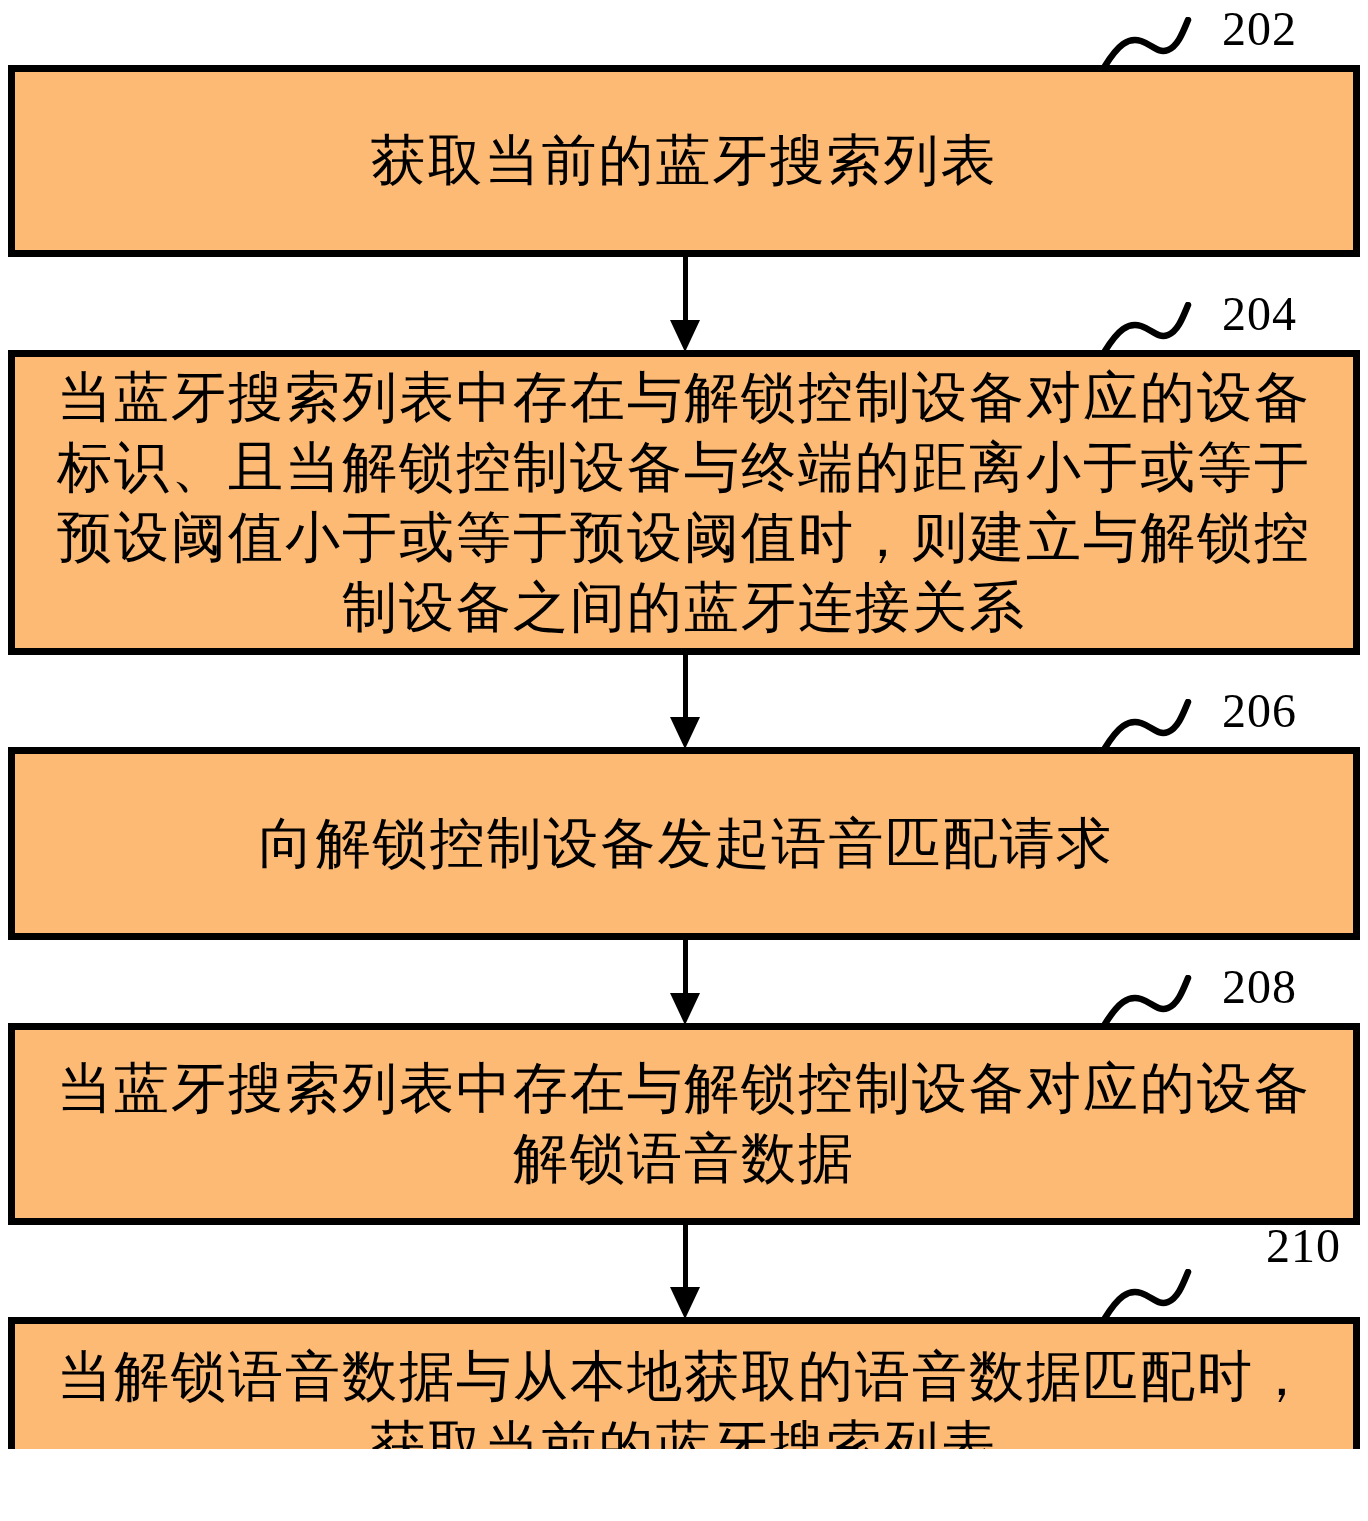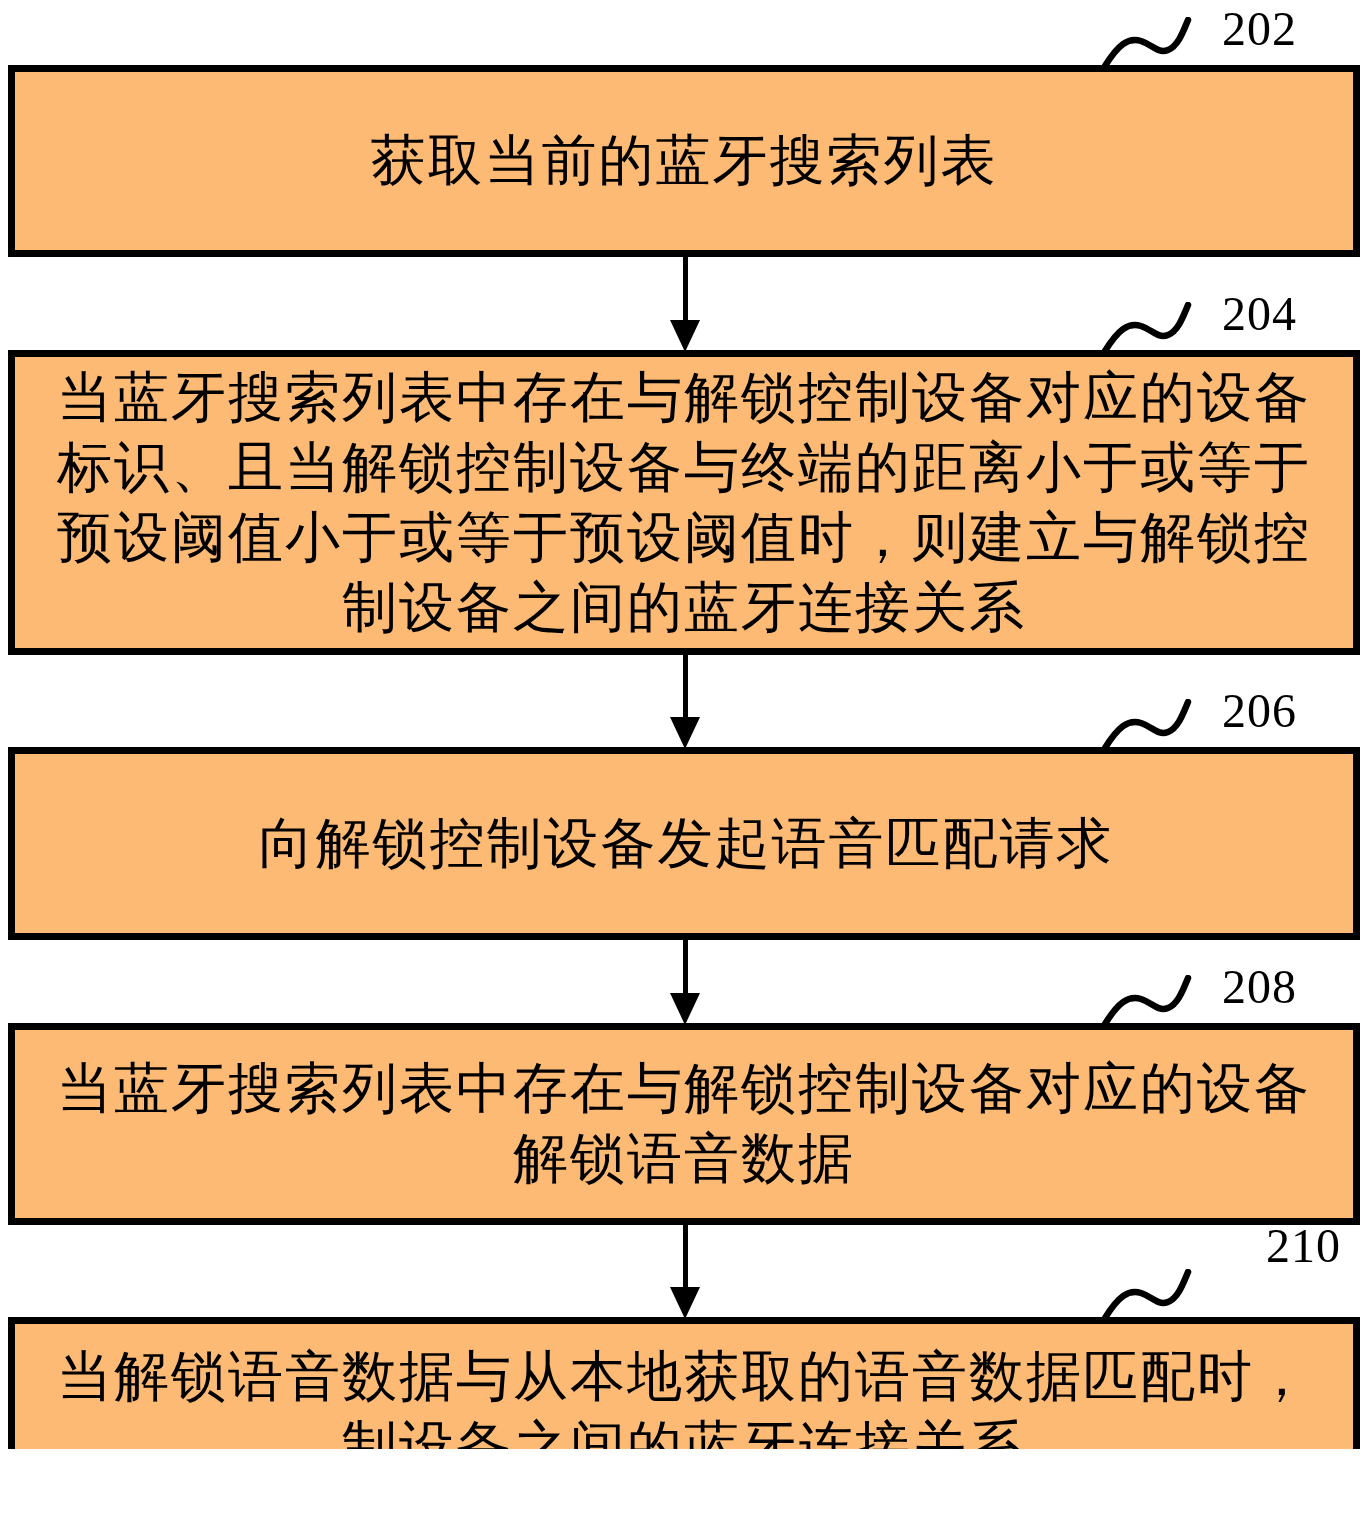--- a/index.html
+++ b/index.html
@@ -154,16 +154,16 @@
     <div class="arrow-line"></div>
     <div class="arrow-head"></div>
   </div>
 
   <svg class="squiggle sq5" viewBox="0 0 90 52">
     <path d="M 3,49 C 16,28 26,20 39,24 C 51,28 56,37 66,33 C 76,29 81,15 86,3" fill="none" stroke="#000" stroke-width="6.5" stroke-linecap="round"></path>
   </svg>
   <span class="ref-num n5">210</span>
   <div class="box b5">
     <div class="box-text">当解锁语音数据与从本地获取的语音数据匹配时，
-制设备之间的蓝牙连接关系</div>
+获取当前的蓝牙搜索列表</div>
   </div>
 
 </div>
 
 </body></html>

